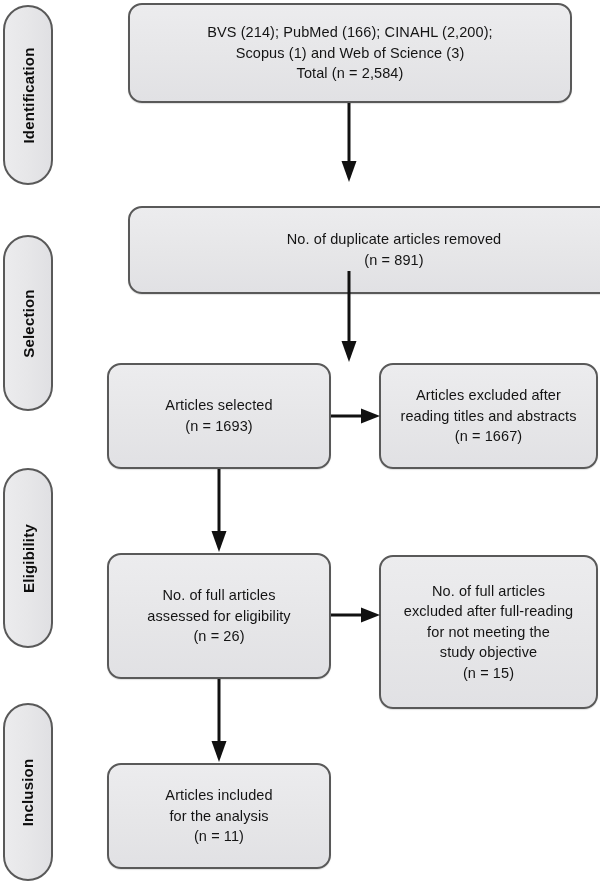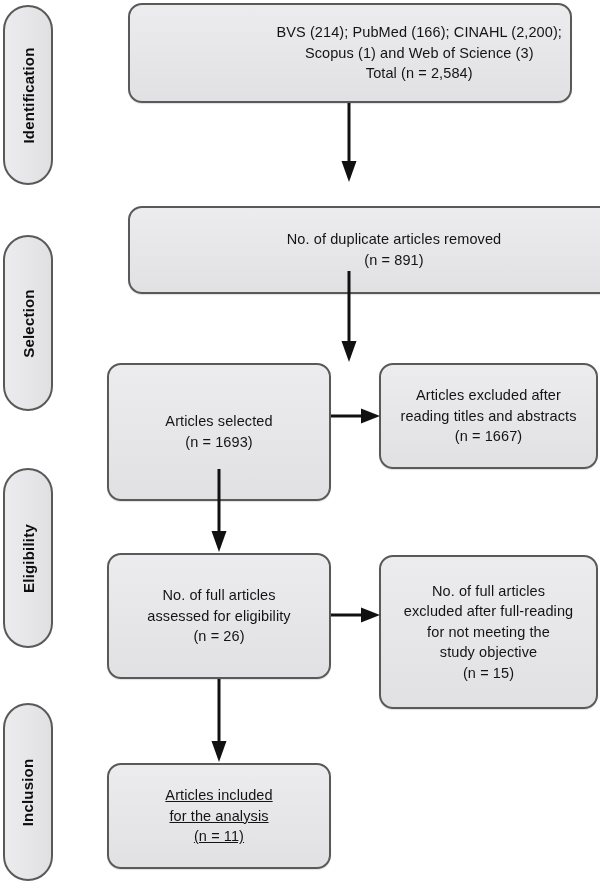--- a/index.html
+++ b/index.html
@@ -77,32 +77,32 @@
   </div>
 
   <div class="stage" style="left:3px; top:468px; width:50px; height:180px;">
     <span class="vtxt">Eligibility</span>
   </div>
 
   <div class="stage" style="left:3px; top:703px; width:50px; height:178px;">
     <span class="vtxt">Inclusion</span>
   </div>
 
-  <div class="node" style="left:128px; top:3px; width:444px; height:100px;justify-content:flex-end;">
+  <div class="node" style="left:128px; top:3px; width:444px; height:100px;">
     <span class="txt">BVS (214); PubMed (166); CINAHL (2,200);
 Scopus (1) and Web of Science (3)
 Total (n = 2,584)</span>
   </div>
 
   <div class="node" style="left:128px; top:183px; width:532px; height:88px;margin-top:23px;">
     <span class="txt">No. of duplicate articles removed
 (n = 891)</span>
   </div>
 
-  <div class="node" style="left:107px; top:363px; width:224px; height:138px;">
+  <div class="node" style="left:107px; top:363px; width:224px; height:106px;">
     <span class="txt">Articles selected
 (n = 1693)</span>
   </div>
 
   <div class="node" style="left:379px; top:363px; width:219px; height:106px;align-items:center;">
     <span class="txt">Articles excluded after
 reading titles and abstracts
 (n = 1667)</span>
   </div>
 
@@ -113,21 +113,21 @@
   </div>
 
   <div class="node" style="left:379px; top:555px; width:219px; height:154px;">
     <span class="txt">No. of full articles
 excluded after full-reading
 for not meeting the
 study objective
 (n = 15)</span>
   </div>
 
-  <div class="node" style="left:107px; top:763px; width:224px; height:106px;text-decoration:underline;">
+  <div class="node" style="left:107px; top:763px; width:224px; height:106px;">
     <span class="txt">Articles included
 for the analysis
 (n = 11)</span>
   </div>
 
   <div class="arrow" style="left:339px; top:103px; width:20px; height:80px;">
     <svg width="20" height="80" viewBox="0 0 20 80" aria-hidden="true">
       <line x1="10" y1="0" x2="10" y2="64" stroke="#111111" stroke-width="3"></line>
       <polygon points="10,79 2.5,58 17.5,58" fill="#111111"></polygon>
     </svg>

